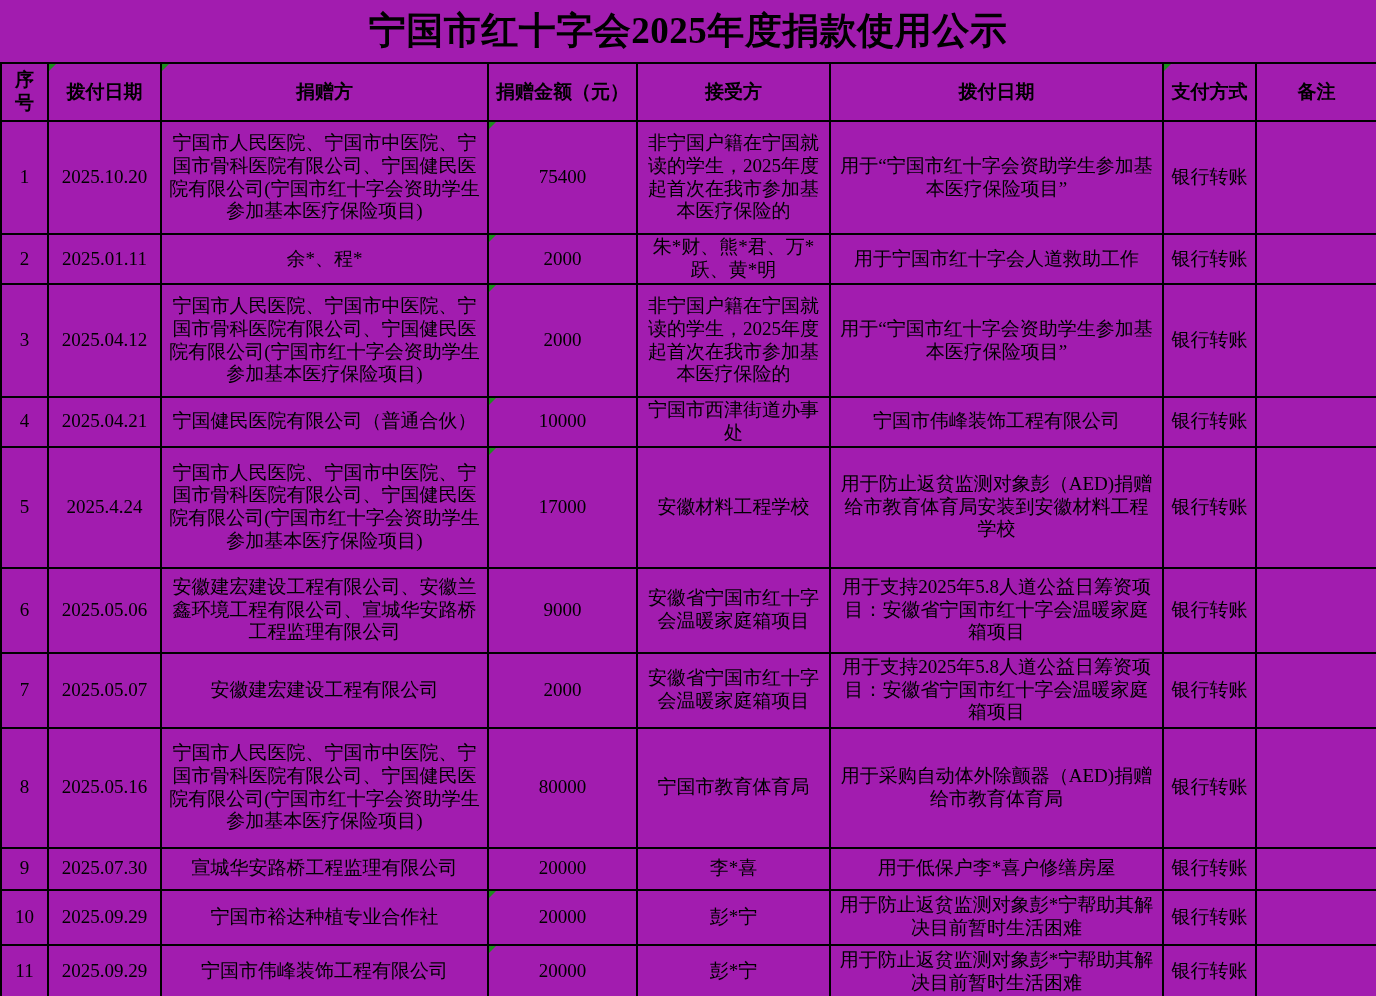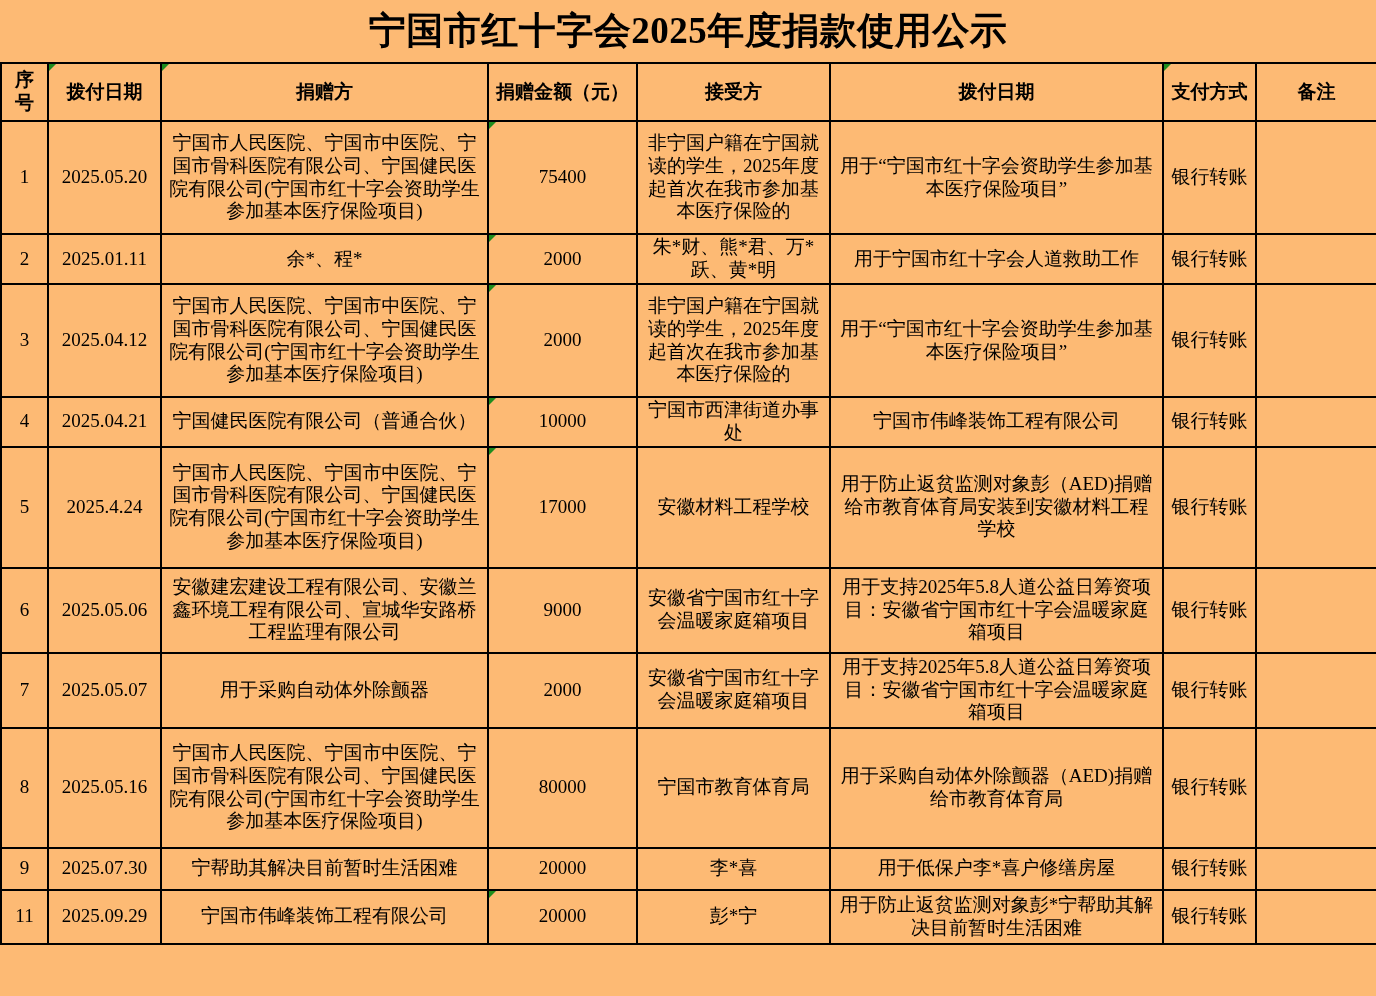--- a/index.html
+++ b/index.html
@@ -1,17 +1,17 @@
 <!DOCTYPE html>
 <html><head>
 <meta charset="utf-8">
 <style>
   html,body{margin:0;padding:0;background:#fff;}
   body{font-family:"Liberation Serif","DejaVu Serif",serif;color:#000;}
-  .page{width:1376px;height:996px;overflow:hidden;background:#fdba74;}
+  .page{width:1376px;height:996px;overflow:hidden;background:#a21caf;}
   .title{height:62px;display:flex;align-items:center;justify-content:center;
          font-size:37px;font-weight:bold;letter-spacing:0.5px;}
   table{border-collapse:collapse;table-layout:fixed;width:1376px;}
   th,td{border:2px solid #000;text-align:center;vertical-align:middle;
         padding:1px 5px;position:relative;overflow:hidden;
         font-size:19px;line-height:1.2;word-break:break-all;}
   th{font-weight:bold;font-size:19px;}
   td.num{font-size:19px;}
   .tri{position:absolute;top:0;left:0;width:0;height:0;
        border-top:7px solid #1e8c1e;border-right:7px solid transparent;}
@@ -41,21 +41,21 @@
         <th>捐赠金额（元）</th>
         <th>接受方</th>
         <th>拨付日期</th>
         <th>支付方式<span class="tri"></span></th>
         <th>备注</th>
       </tr>
     </thead>
     <tbody>
       <tr style="height:113px">
         <td class="num">1</td>
-        <td class="num">2025.05.20</td>
+        <td class="num">2025.10.20</td>
         <td>宁国市人民医院、宁国市中医院、宁国市骨科医院有限公司、宁国健民医院有限公司(宁国市红十字会资助学生参加基本医疗保险项目)</td>
         <td class="num">75400<span class="tri"></span></td>
         <td>非宁国户籍在宁国就读的学生，2025年度起首次在我市参加基本医疗保险的</td>
         <td>用于“宁国市红十字会资助学生参加基本医疗保险项目”</td>
         <td>银行转账</td>
         <td></td>
       </tr>
       <tr style="height:50px">
         <td class="num">2</td>
         <td class="num">2025.01.11</td>
@@ -102,44 +102,54 @@
         <td>安徽建宏建设工程有限公司、安徽兰鑫环境工程有限公司、宣城华安路桥工程监理有限公司</td>
         <td class="num">9000</td>
         <td>安徽省宁国市红十字会温暖家庭箱项目</td>
         <td>用于支持2025年5.8人道公益日筹资项目：安徽省宁国市红十字会温暖家庭箱项目</td>
         <td>银行转账</td>
         <td></td>
       </tr>
       <tr style="height:75px">
         <td class="num">7</td>
         <td class="num">2025.05.07</td>
-        <td>用于采购自动体外除颤器</td>
+        <td>安徽建宏建设工程有限公司</td>
         <td class="num">2000</td>
         <td>安徽省宁国市红十字会温暖家庭箱项目</td>
         <td>用于支持2025年5.8人道公益日筹资项目：安徽省宁国市红十字会温暖家庭箱项目</td>
         <td>银行转账</td>
         <td></td>
       </tr>
       <tr style="height:120px">
         <td class="num">8</td>
         <td class="num">2025.05.16</td>
         <td>宁国市人民医院、宁国市中医院、宁国市骨科医院有限公司、宁国健民医院有限公司(宁国市红十字会资助学生参加基本医疗保险项目)</td>
         <td class="num">80000</td>
         <td>宁国市教育体育局</td>
         <td>用于采购自动体外除颤器（AED)捐赠给市教育体育局</td>
         <td>银行转账</td>
         <td></td>
       </tr>
       <tr style="height:42px">
         <td class="num">9</td>
         <td class="num">2025.07.30</td>
-        <td>宁帮助其解决目前暂时生活困难</td>
+        <td>宣城华安路桥工程监理有限公司</td>
         <td class="num">20000</td>
         <td>李*喜</td>
         <td>用于低保户李*喜户修缮房屋</td>
+        <td>银行转账</td>
+        <td></td>
+      </tr>
+      <tr style="height:55px">
+        <td class="num">10</td>
+        <td class="num">2025.09.29</td>
+        <td>宁国市裕达种植专业合作社</td>
+        <td class="num">20000<span class="tri"></span></td>
+        <td>彭*宁</td>
+        <td>用于防止返贫监测对象彭*宁帮助其解决目前暂时生活困难</td>
         <td>银行转账</td>
         <td></td>
       </tr>
       <tr style="height:54px">
         <td class="num">11</td>
         <td class="num">2025.09.29</td>
         <td>宁国市伟峰装饰工程有限公司</td>
         <td class="num">20000<span class="tri"></span></td>
         <td>彭*宁</td>
         <td>用于防止返贫监测对象彭*宁帮助其解决目前暂时生活困难</td>

